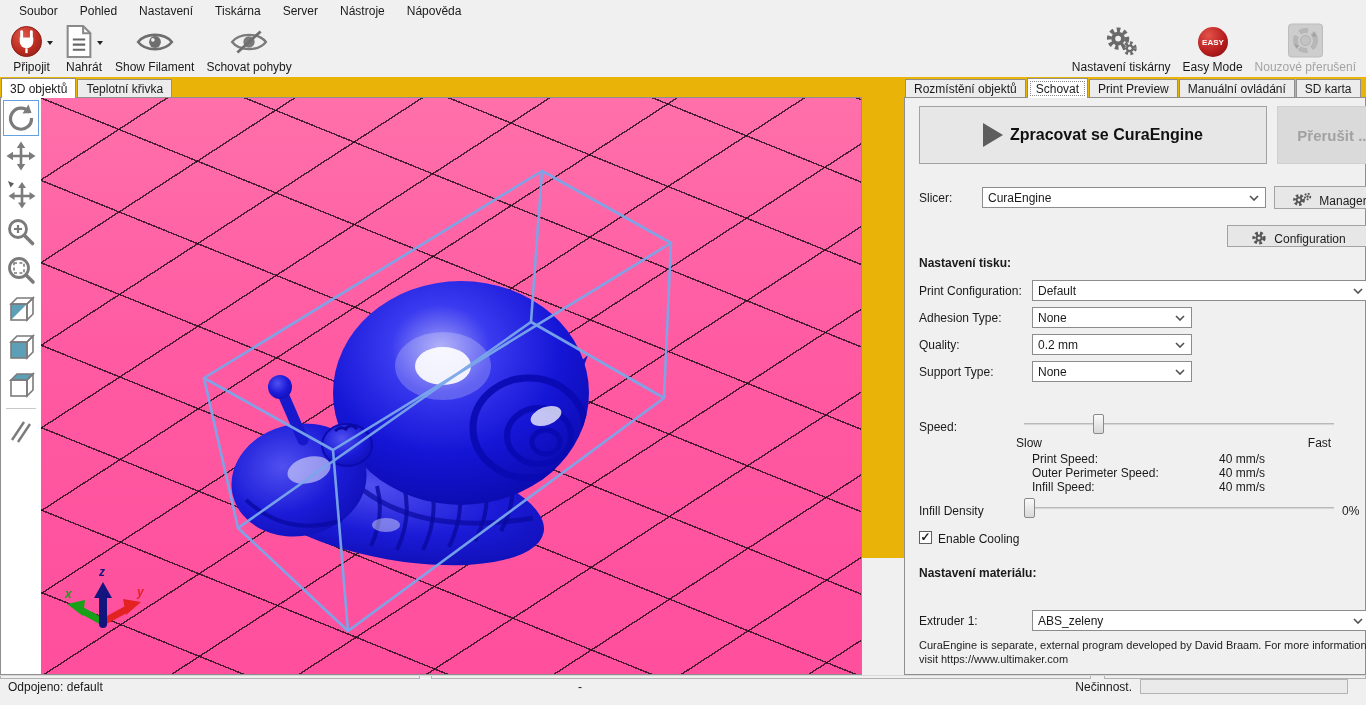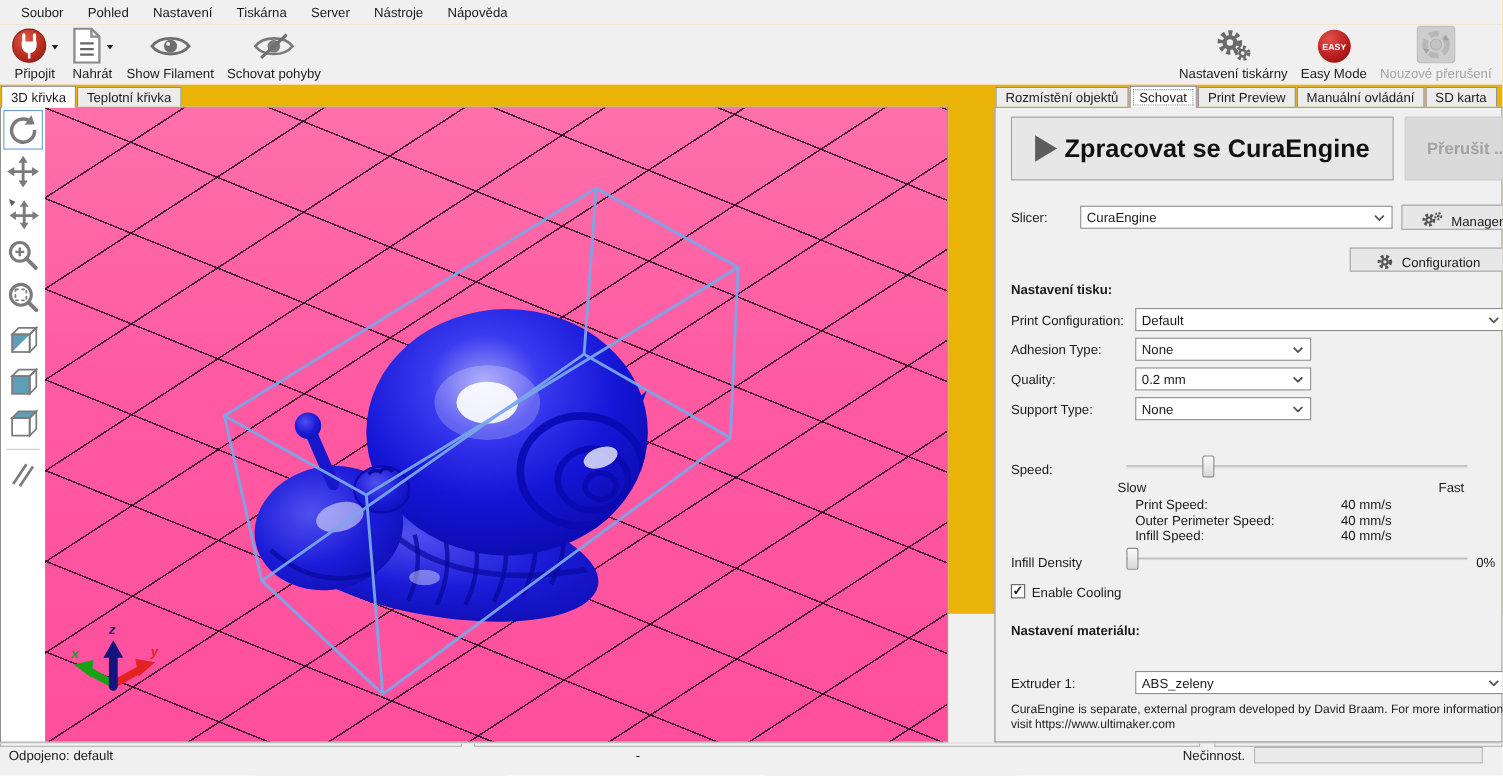--- a/index.html
+++ b/index.html
@@ -43,21 +43,21 @@
       repeating-linear-gradient(147deg, transparent 0 68px, rgba(30,12,22,.8) 68px 69.4px),
       linear-gradient(#ff70aa 0%, #ff5aa2 45%, #ff4f9d 100%);
   }
   .canvas3d svg.overlay { position:absolute; left:0; top:0; }
 
   
   .panel-body { height:578px; border:1px solid #8f8f8f; background:#f0f0f0; position:relative; z-index:1; }
   .plabel { position:absolute; white-space:nowrap; }
   .bold { font-weight:bold; }
   .btn { position:absolute; display:flex; align-items:center; justify-content:center; gap:7px; background:#e7e7e7; border:1px solid #a2a2a2; cursor:default; }
-  .btn-slice { left:14px; top:8px; width:348px; height:58px; font-size:23px; font-weight:bold; color:#111; }
+  .btn-slice { left:14px; top:8px; width:348px; height:58px; font-size:16px; font-weight:bold; color:#111; }
   .btn-abort { left:372px; top:8px; width:114px; height:58px; font-size:15px; font-weight:bold; color:#a2a2a2; background:#dadada; border:1px solid #cfcfcf; }
   .play-tri { width:0; height:0; border-left:20px solid #5d5d5d; border-top:12px solid transparent; border-bottom:12px solid transparent; }
   .btn-sm { height:23px; font-size:12px;align-items:flex-end; }
   .dd { position:absolute; height:21px; background:#fff; border:1px solid #8c8c8c; display:flex; align-items:center; padding:0 6px 0 5px; cursor:default; }
   .dd-val { flex:1; white-space:nowrap; overflow:hidden; }
   .slider { position:absolute; height:20px; cursor:default; }
   .groove { position:absolute; left:0; right:0; top:9px; height:3px; background:#d6d6d6; border-top:1px solid #b9b9b9; border-bottom:1px solid #eee; }
   .thumb { position:absolute; top:0; width:11px; height:20px; background:linear-gradient(#fafafa,#d8d8d8); border:1px solid #8a8a8a; border-radius:2px; }
   .checkbox { position:absolute; width:13px; height:13px; background:#fff; border:1px solid #5f5f5f; display:flex; align-items:center; justify-content:center; cursor:default; }
   .tick { font-size:12px; font-weight:bold; line-height:10px; margin-top:-2px; }
@@ -202,21 +202,21 @@
         </svg>
       </div>
       <span class="tool-label">Nouzové přerušení</span>
     </div>
   </div>
 
   <div class="main">
 
     <div class="left-pane">
       <div class="tabstrip">
-        <div class="tab active">3D křivka</div>
+        <div class="tab active">3D objektů</div>
         <div class="tab">Teplotní křivka</div>
       </div>
       <div class="viewport-frame">
         <div class="view-toolbar">
           <div class="vbtn selected">
             <svg width="30" height="30" viewBox="0 0 30 30">
               <path d="M23.5 9.5 A10.5 10.5 0 1 0 25.5 15" fill="none" stroke="#7b7b7b" stroke-width="3.2"></path>
               <path d="M22.5 1.5 l3 8.5 -9 0.5 z" fill="#7b7b7b"></path>
             </svg>
           </div>

